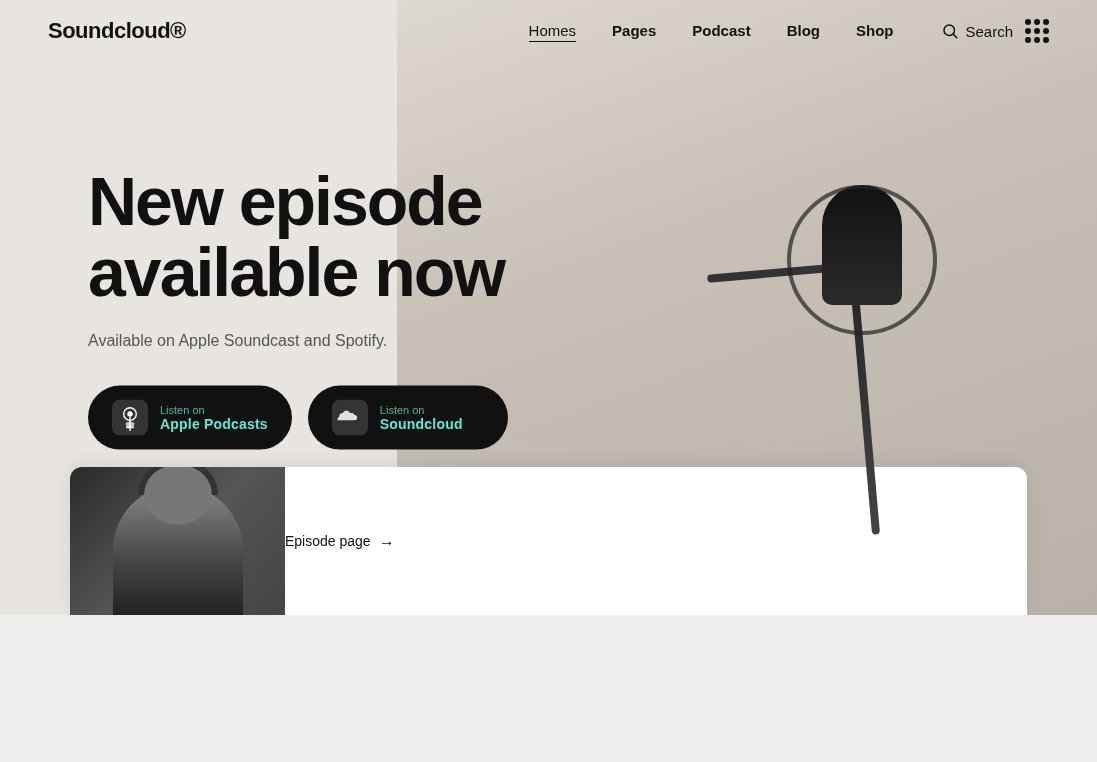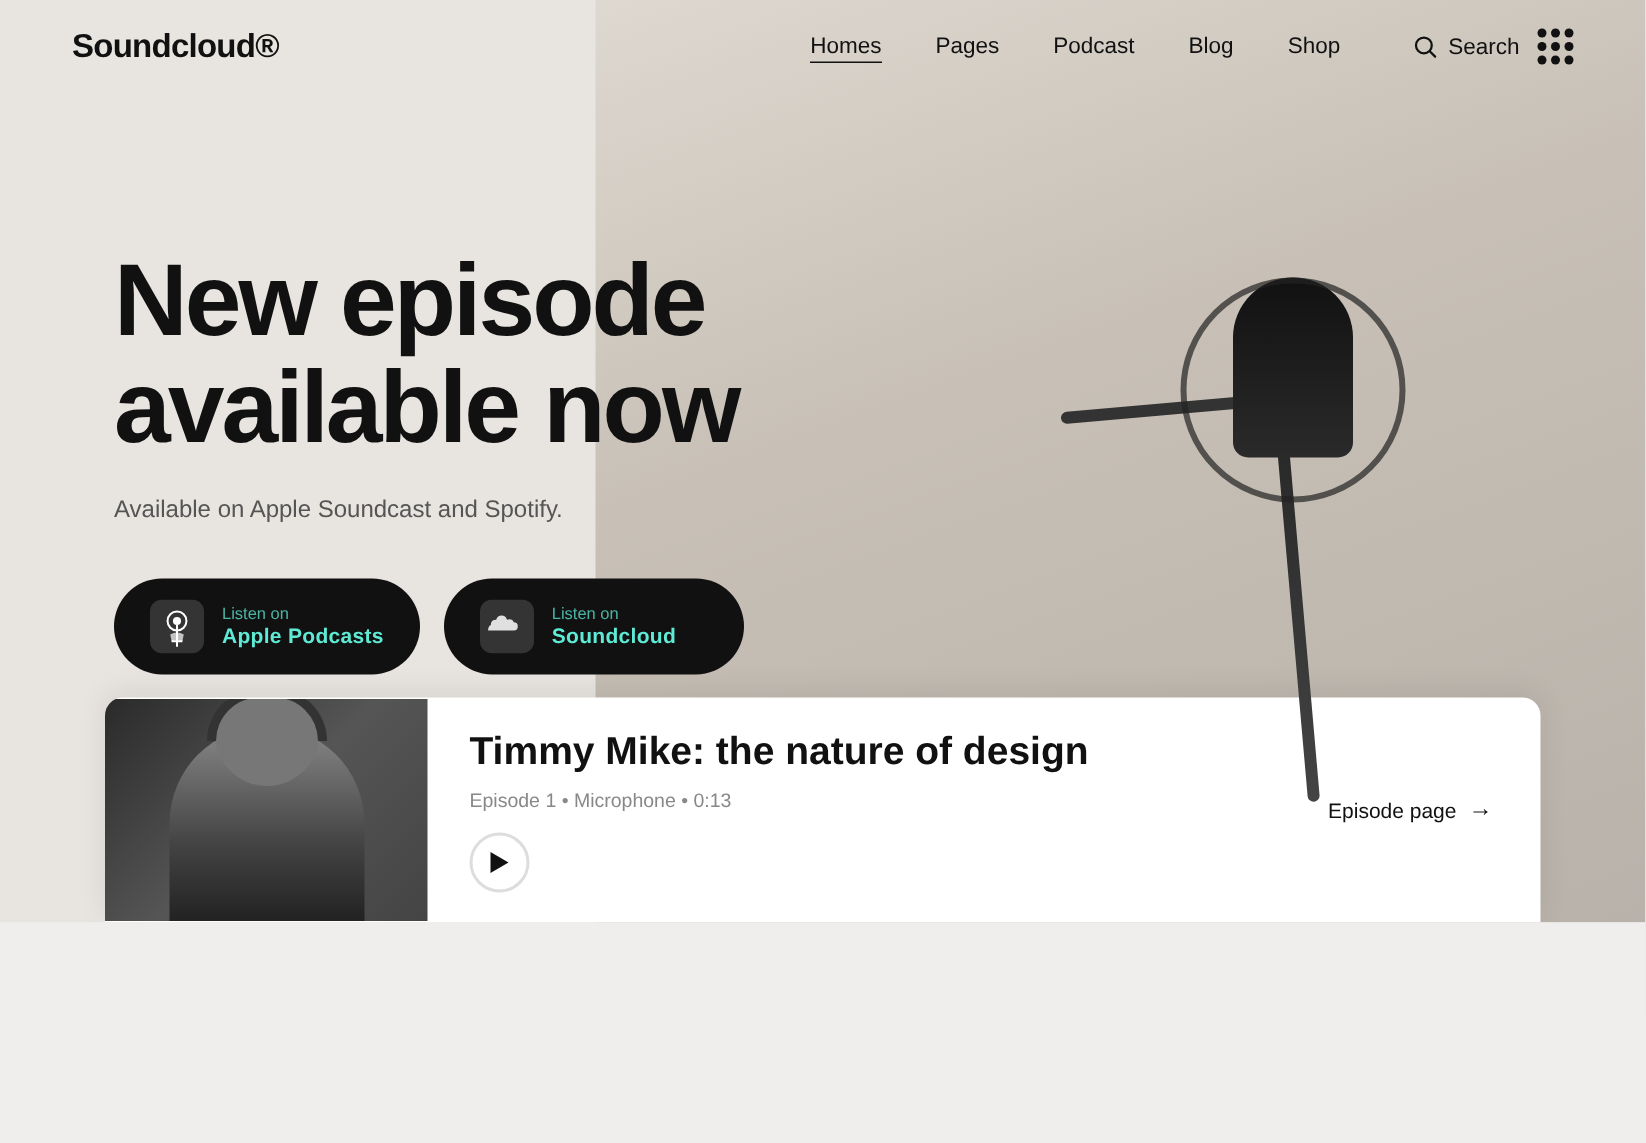--- a/index.html
+++ b/index.html
@@ -25,21 +25,21 @@
     .nav-links {
       display: flex;
       gap: 36px;
       list-style: none;
       align-items: flex-start;
     }
     .nav-links li a {
       text-decoration: none;
       color: #111;
       font-size: 15px;
-      font-weight: 400;
+      font-weight: 700;
     }
     .nav-links li a.active {
       font-weight: 500;
       border-bottom: 1.5px solid #111;
       padding-bottom: 2px;
     }
     .nav-right {
       display: flex;
       gap: 12px;
       margin-left: 48px;
@@ -75,21 +75,21 @@
     
     .hero {
       position: relative;
       width: 100%;
       height: 615px;
       background: #e8e5e0;
       overflow: hidden;
     }
     .hero-content {
       position: absolute;
-      left: 76px;
+      left: 88px;
       top: 50%;
       transform: translateY(-50%);
       max-width: 620px;
     }
     .hero-headline {
       font-size: 68px;
       font-weight: 800;
       line-height: 1.05;
       color: #111;
       letter-spacing: -2px;
@@ -283,28 +283,19 @@
 
   <div class="episode-card">
 
     <div class="episode-thumb">
 
       <div style="position:absolute;bottom:0;left:50%;transform:translateX(-50%);width:130px;height:130px;background:linear-gradient(180deg,#888 0%,#444 60%,#222 100%);border-radius:50% 50% 0 0;"></div>
       <div style="position:absolute;bottom:90px;left:50%;transform:translateX(-50%);width:70px;height:70px;background:#777;border-radius:50%;"></div>
 
       <div style="position:absolute;bottom:120px;left:50%;transform:translateX(-50%);width:80px;height:35px;border:6px solid #333;border-bottom:none;border-radius:40px 40px 0 0;"></div>
     </div>
-    <div class="episode-info">
-      <h2 class="episode-title">Timmy Mike: the nature of design</h2>
-      <p class="episode-meta">Episode 1 • Microphone • 0:13</p>
-      <div class="episode-play">
-        <svg width="14" height="16" viewBox="0 0 14 16" fill="#111">
-          <polygon points="1,1 13,8 1,15"></polygon>
-        </svg>
-      </div>
-    </div>
     <div class="episode-page-link">
       <span>Episode page</span>
       <span class="arrow-icon">→</span>
     </div>
   </div>
 
 </section>
 
 </body></html>

